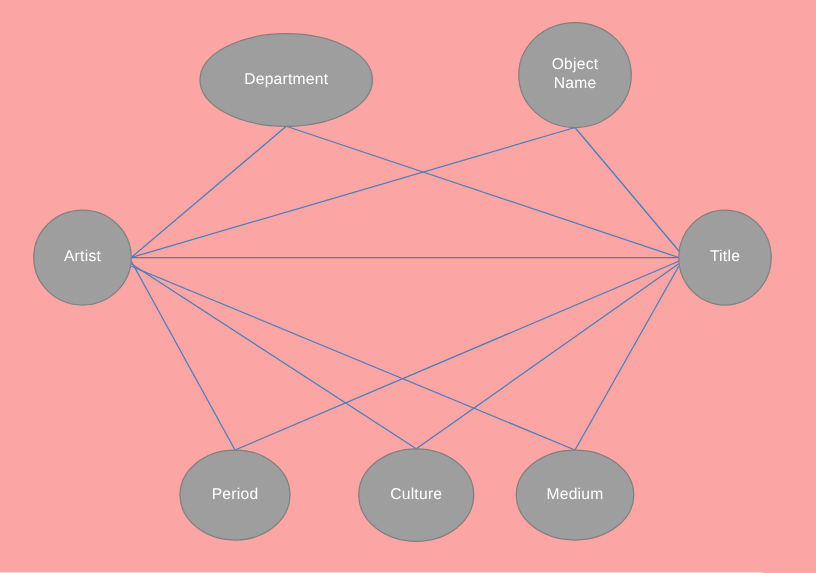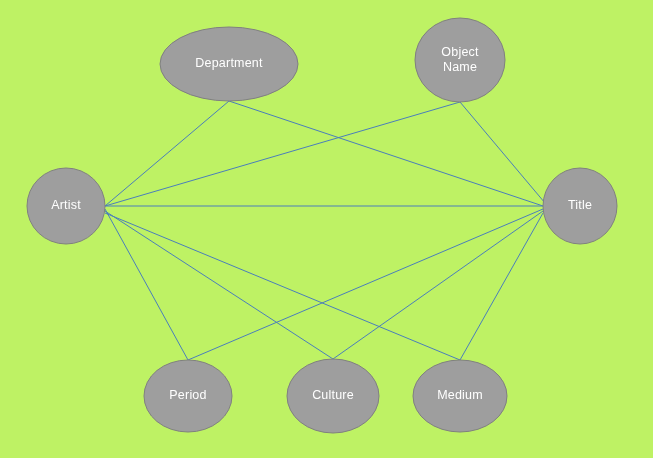--- a/index.html
+++ b/index.html
@@ -10,21 +10,21 @@
   body {
     width: 653px;
     height: 458px;
     font-family: "Liberation Sans", sans-serif;
     overflow: hidden;
   }
   #graph-canvas {
     position: relative;
     width: 653px;
     height: 458px;
-    background: #bef264;
+    background: #fca5a5;
   }
   #graph-svg {
     position: absolute;
     top: 0;
     left: 0;
     width: 653px;
     height: 458px;
   }
   .node-label {
     fill: #ffffff;

